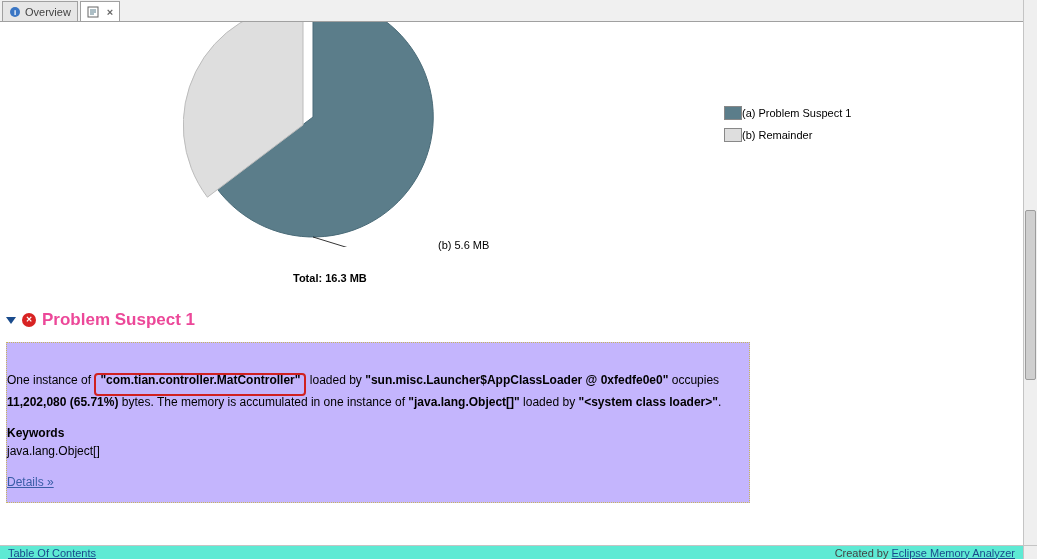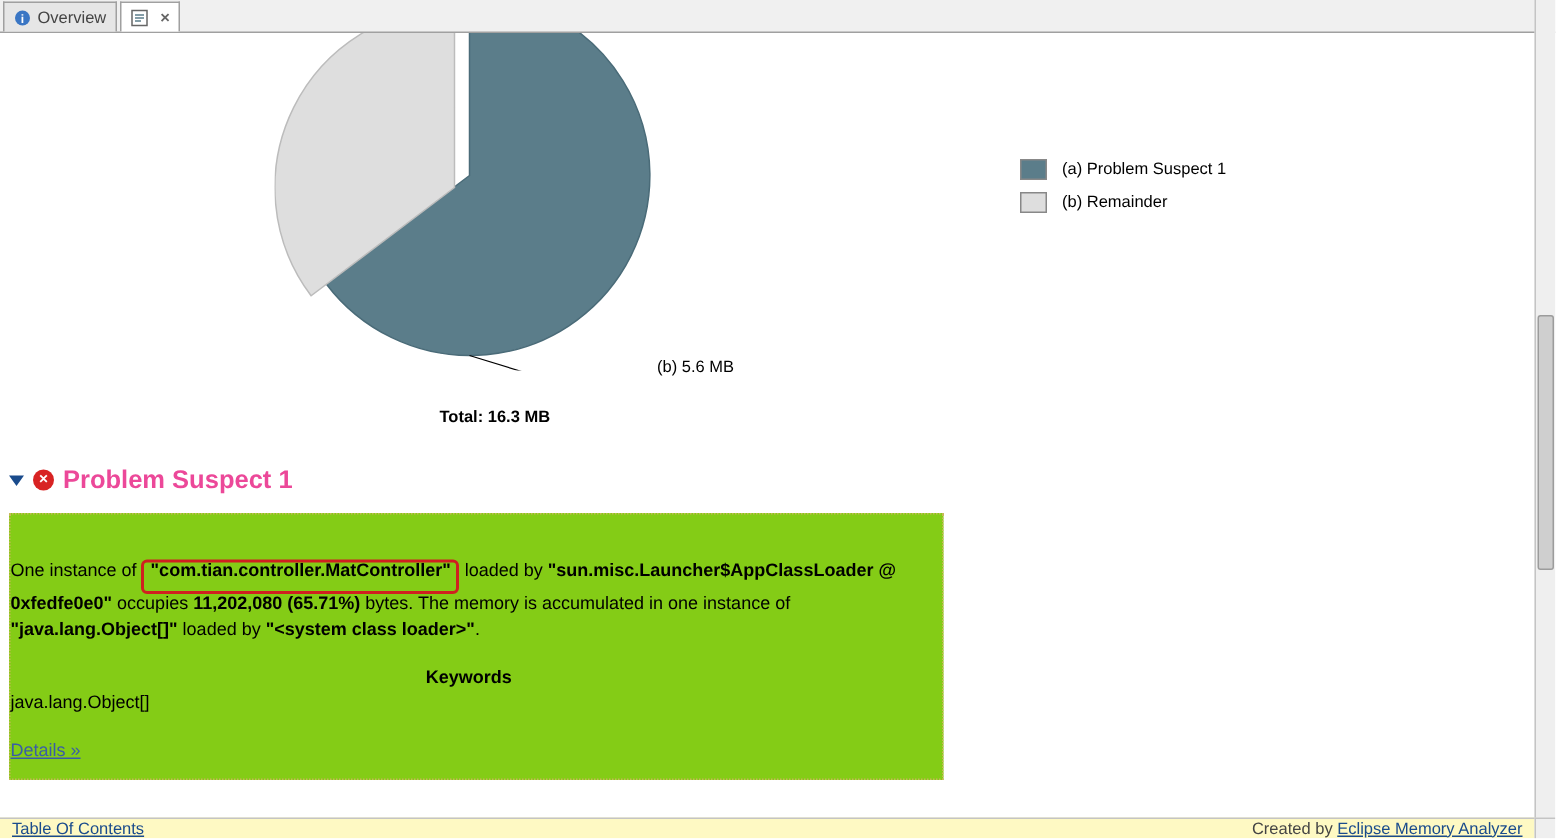--- a/index.html
+++ b/index.html
@@ -91,22 +91,22 @@
   
   .legend {
     position: absolute;
     left: 680px;
     top: 80px;
     font-size: 11px;
   }
   .legend-row {
     display: flex;
     align-items: center;
-    gap: 10px;
     height: 22px;
+    margin-left: 44px;
   }
   .swatch {
     width: 18px; height: 14px;
     border: 1px solid #888;
   }
   .swatch.a { background: #5b7d8a; }
   .swatch.b { background: #dedede; }
   
   .section-header {
     position: absolute;
@@ -140,35 +140,34 @@
   .section-title {
     font-size: 17px;
     font-weight: bold;
     color: #ec4899;
   }
   
   .info-box {
     position: absolute;
     top: 320px;
     left: 6px;
-    width: 623px;
-    background: #84cc16;
+    width: 744px;
+    background: #c4b5fd;
     border: 1px dotted #c8b85a;
     padding: 10px 10px 10px 0;
     font-family: Verdana, Geneva, sans-serif;
     font-size: 12px;
     line-height: 1.45;
   }
   .info-box .para {
     margin: 18px 0 14px 0;
   }
   .info-box .kw-head {
     font-weight: bold;
     margin-top: 14px;
-    text-align: center;
   }
   .info-box .details-link {
     color: #3a5da7;
     text-decoration: underline;
     margin-top: 14px;
     display: inline-block;
   }
   .bold { font-weight: bold; }
   .highlight-border {
     display: inline-block;
@@ -200,21 +199,21 @@
     height: 170px;
     background: #cfcfcf;
     border: 1px solid #9c9c9c;
     border-radius: 2px;
   }
   .hscroll {
     position: absolute;
     left: 0; bottom: 0;
     right: 14px;
     height: 14px;
-    background: #fef9c3;
+    background: #5eead4;
     border-top: 1px solid #c4c4c4;
     display: flex;
     justify-content: space-between;
     align-items: center;
     font-size: 11px;
     padding: 0 8px;
   }
   .toc-link { color: #1a4b8c; text-decoration: underline; }
   .credit { color: #444; padding-left: 28px; }
   .credit a { color: #1a4b8c; text-decoration: underline; }

